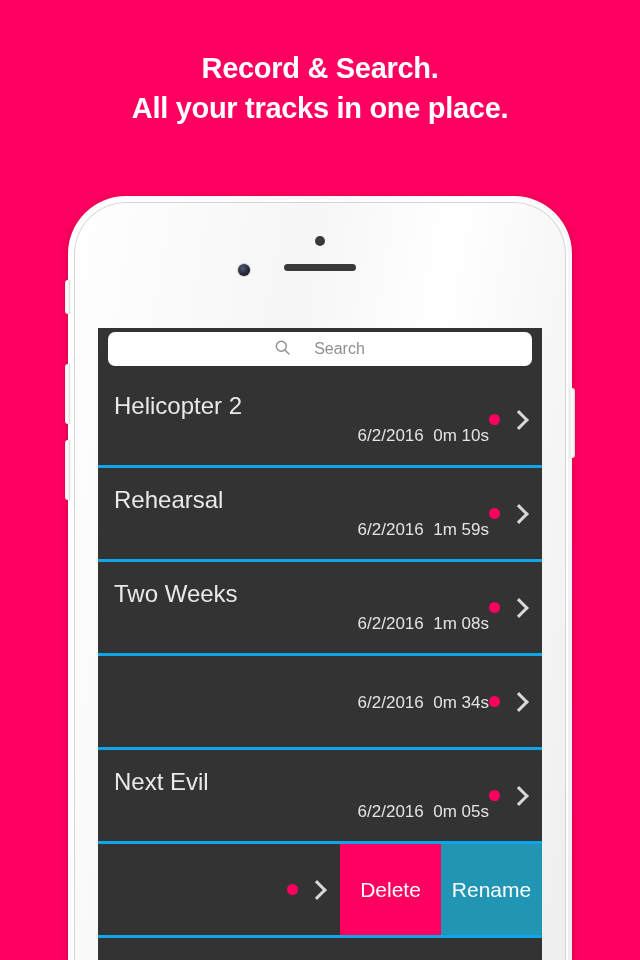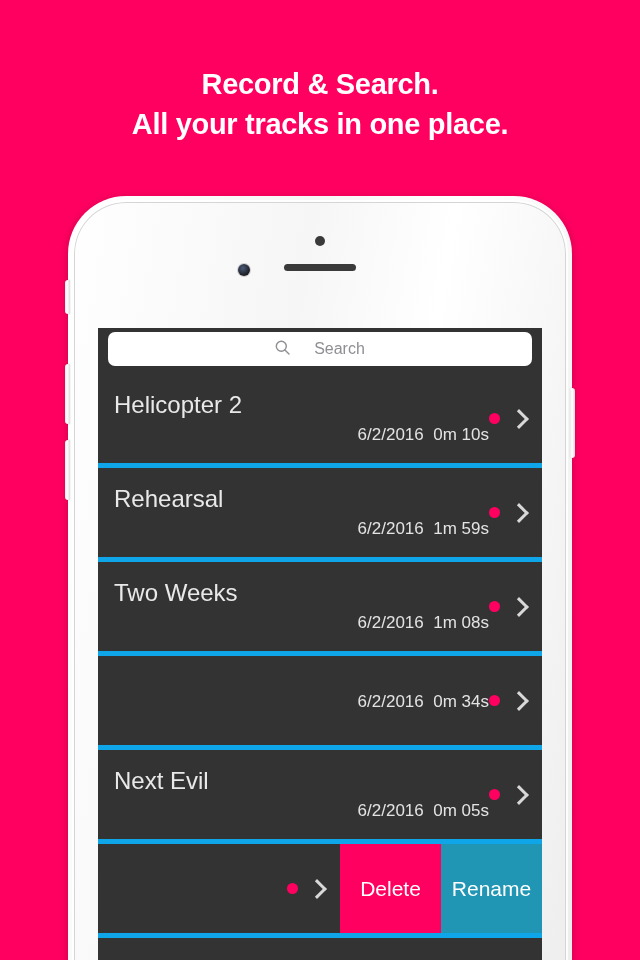--- a/index.html
+++ b/index.html
@@ -12,21 +12,21 @@
 
   body {
     background: #ff0060;
     font-family: "Liberation Sans", sans-serif;
     position: relative;
   }
 
   
   .headline {
     position: absolute;
-    top: 64px;
+    top: 48px;
     left: 0;
     width: 640px;
     text-align: center;
     color: #ffffff;
     font-size: 29px;
     font-weight: bold;
     letter-spacing: -0.3px;
     line-height: 40px;
   }
   .headline .line { display: block; }
@@ -167,21 +167,21 @@
     color: #8e8e93;
     font-size: 16px;
   }
 
   
   .list { background: #333333; }
 
   .row {
     position: relative;
     height: 94px;
-    border-bottom: 5px solid #0ea5e9;
+    border-bottom: 3px solid #0ea5e9;
     display: flex;
     align-items: center;
     overflow: hidden;
   }
   .row-text {
     flex: 1 1 auto;
     padding-left: 16px;
     min-width: 0;
   }
   .row-title {

